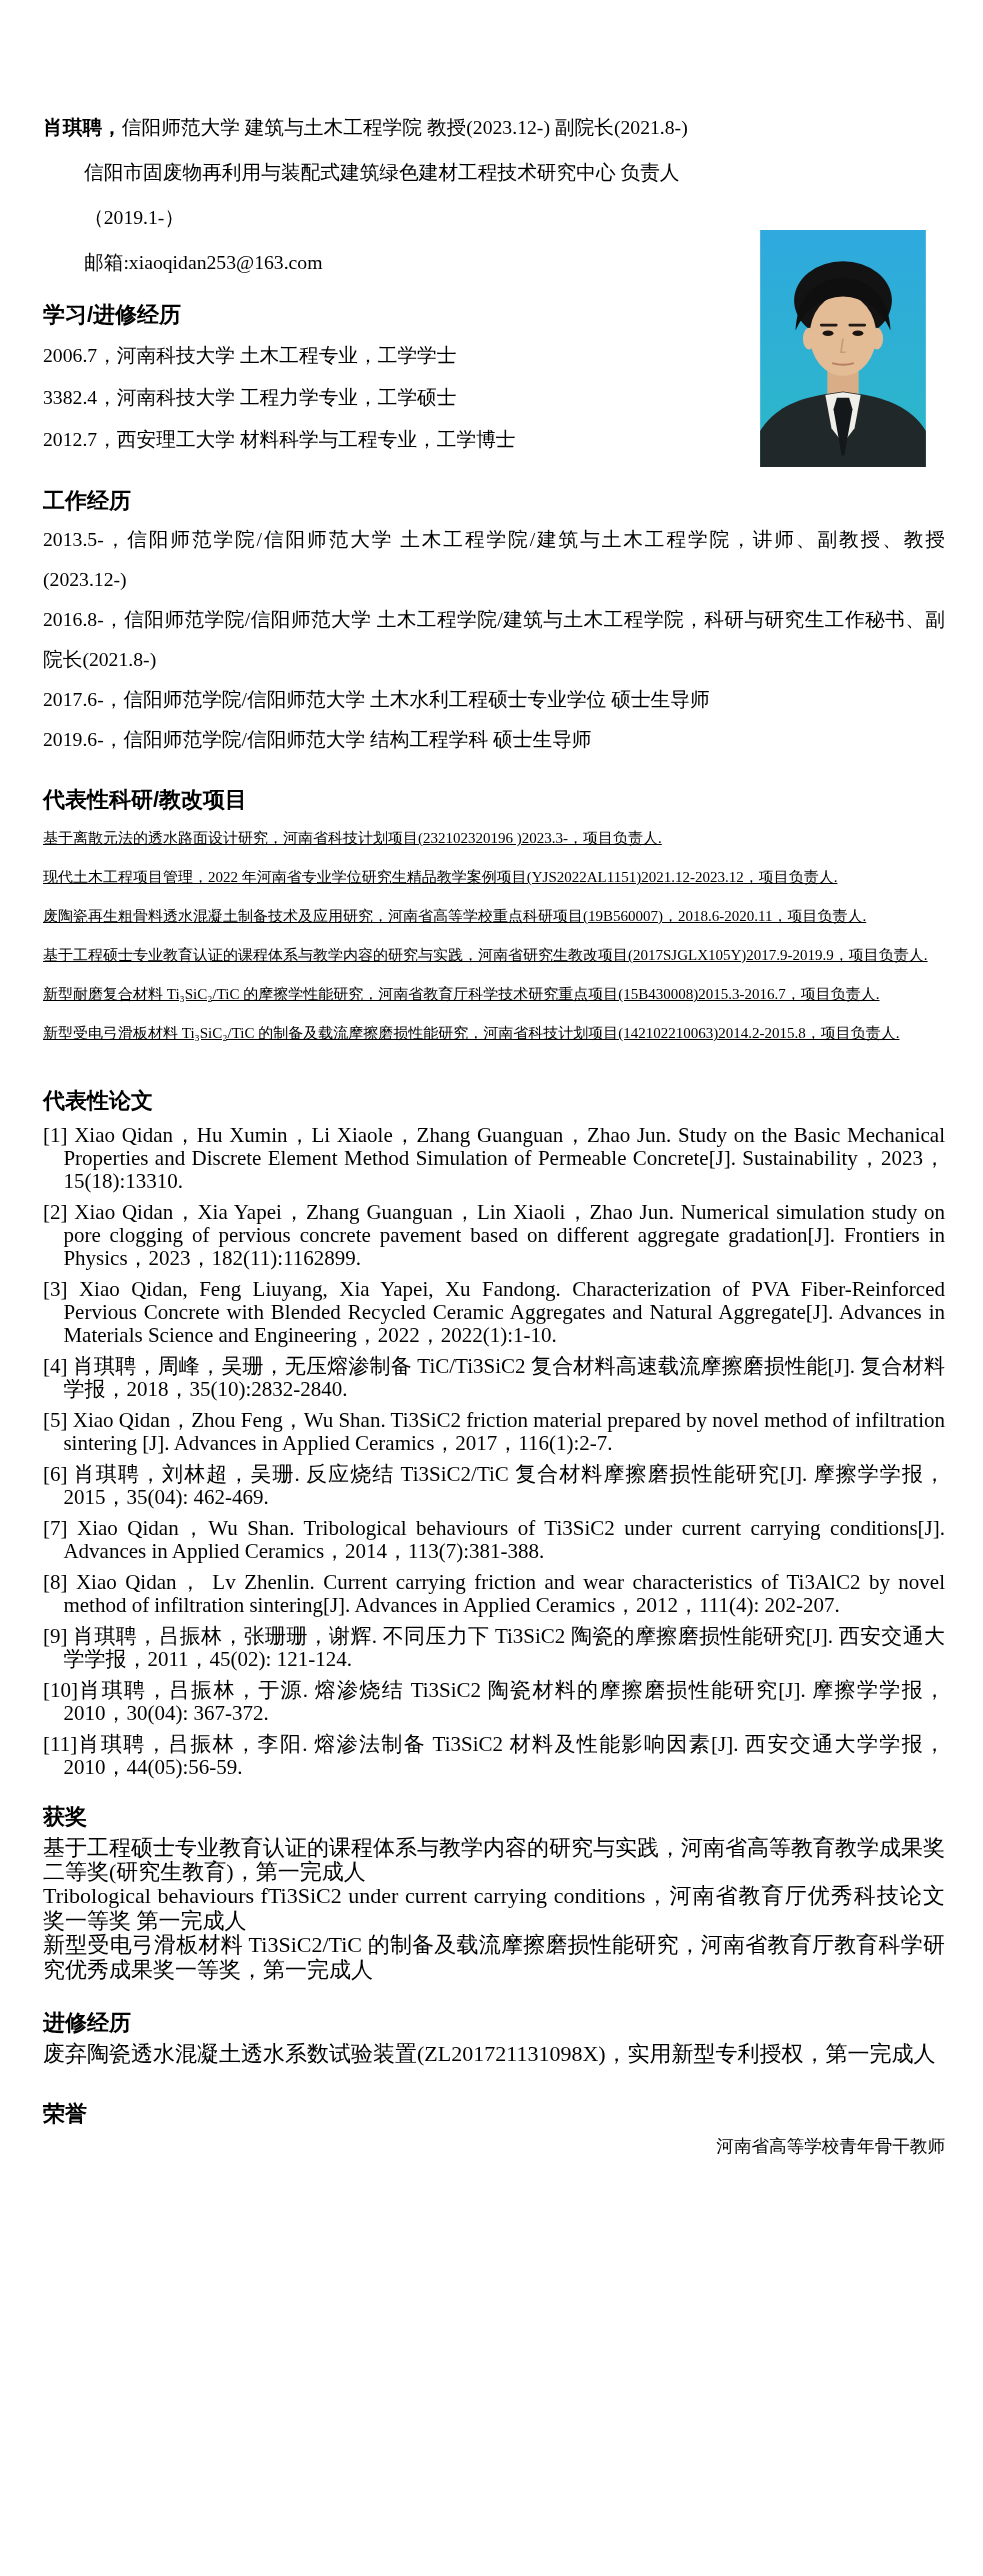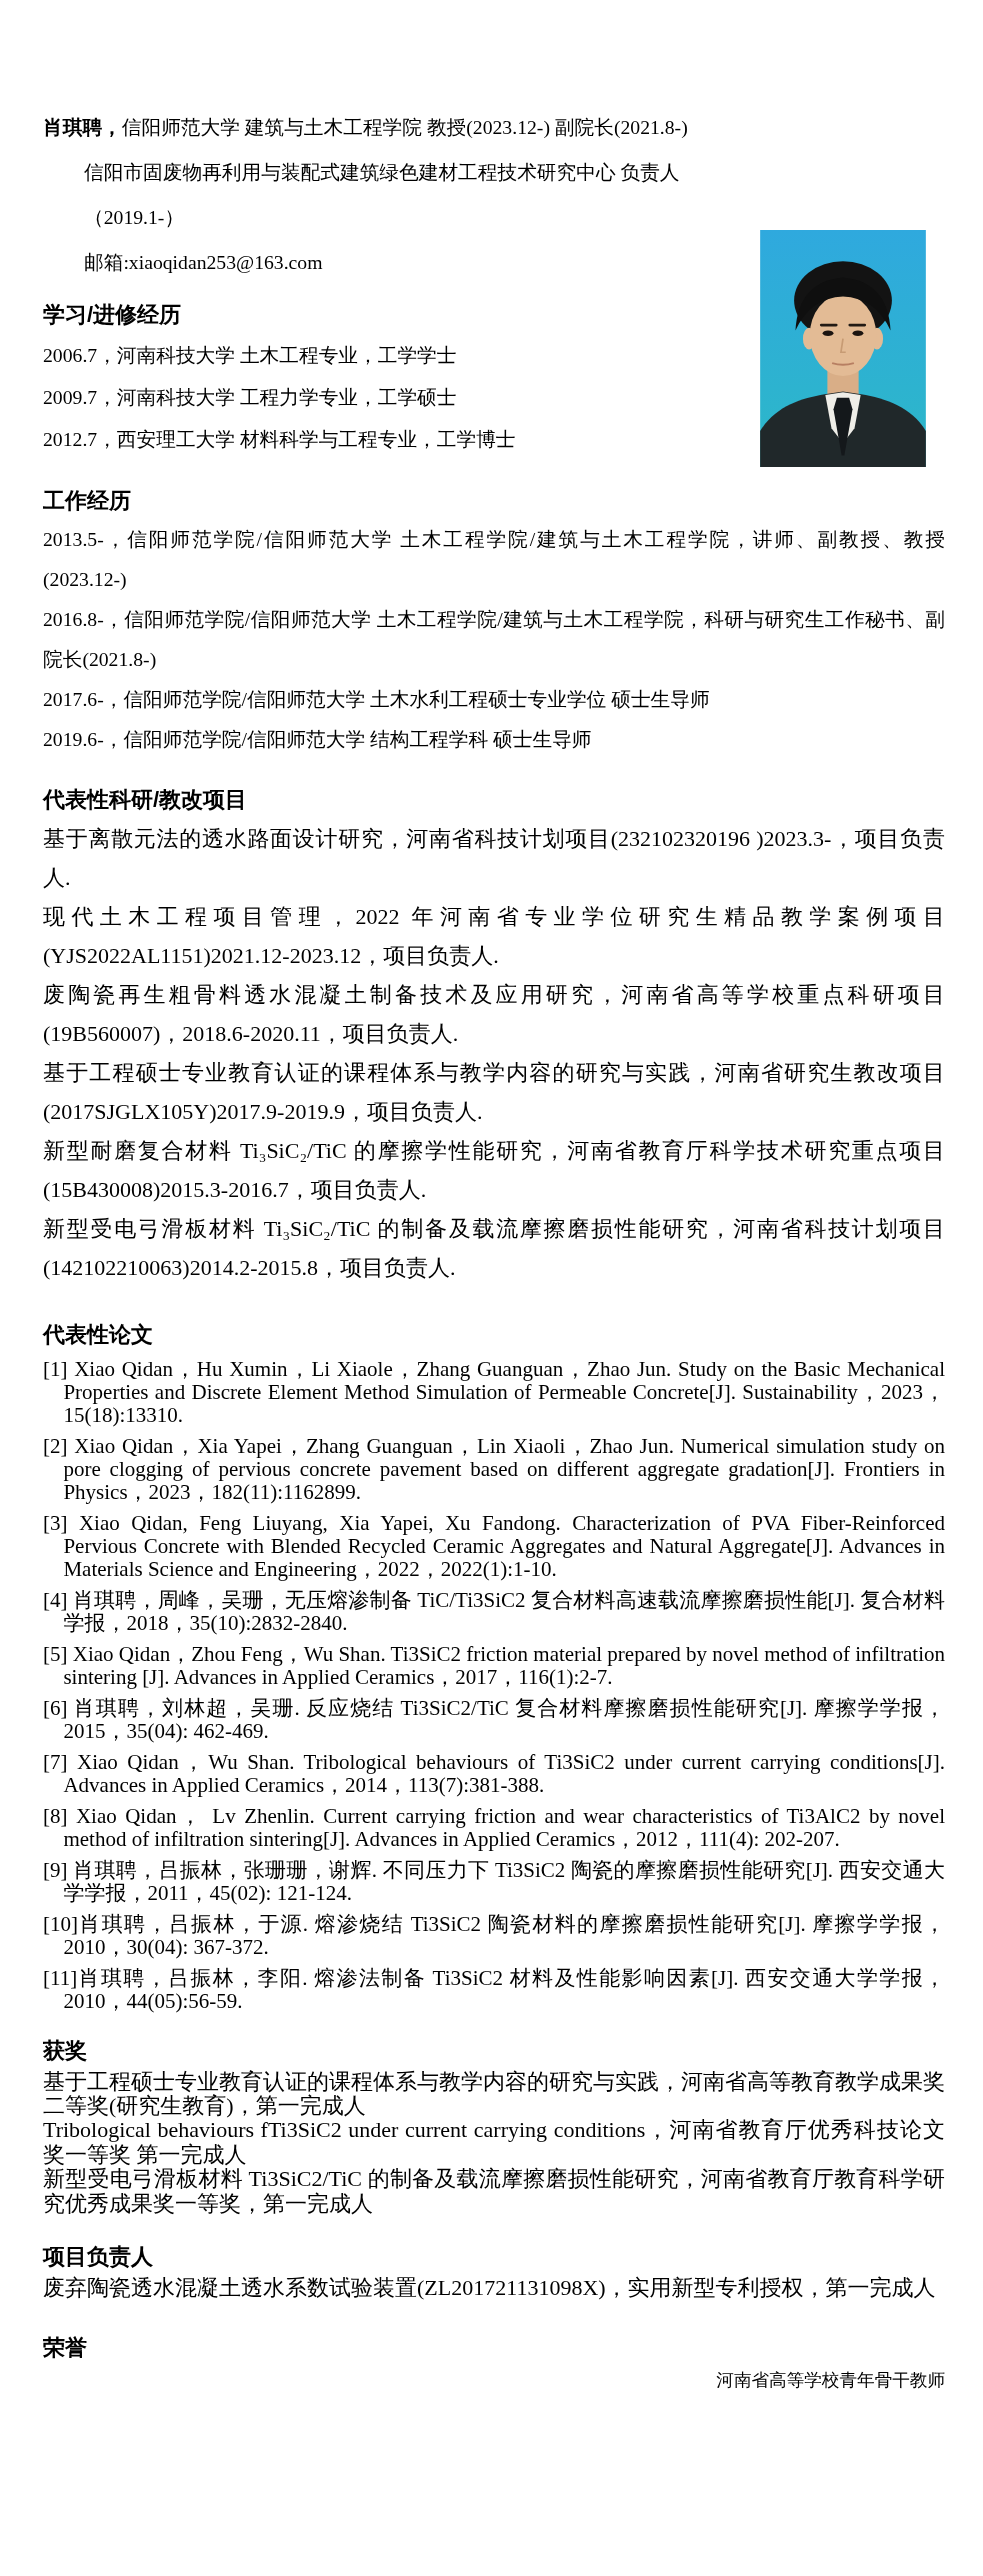--- a/index.html
+++ b/index.html
@@ -65,23 +65,24 @@
   .edu-item {
     font-size: 19.7px;
     line-height: 42px;
   }
   .work-item {
     font-size: 19.7px;
     line-height: 40px;
     text-align: justify;
   }
   .project-item {
-    font-size: 22px;
+    font-size: 15px;
     line-height: 39px;
     text-align: justify;
+    text-decoration: underline;
   }
   .pub-item {
     font-size: 21px;
     line-height: 23px;
     text-align: justify;
     padding-left: 20.4px;
     text-indent: -20.4px;
     margin-top: 8px;
   }
   .award-item, .patent-item {
@@ -143,21 +144,21 @@
       <span class="person-name">肖琪聘，</span><span>信阳师范大学 建筑与土木工程学院 教授(2023.12-) 副院长(2021.8-)</span>
     </div>
     <div class="hline indent">信阳市固废物再利用与装配式建筑绿色建材工程技术研究中心 负责人</div>
     <div class="hline indent">（2019.1-）</div>
     <div class="hline indent">邮箱:xiaoqidan253@163.com</div>
   </div>
 
   <div class="sec-edu">
     <div class="sec-title">学习/进修经历</div>
     <div class="edu-item">2006.7，河南科技大学 土木工程专业，工学学士</div>
-    <div class="edu-item">2009.7，河南科技大学 工程力学专业，工学硕士</div>
+    <div class="edu-item">3382.4，河南科技大学 工程力学专业，工学硕士</div>
     <div class="edu-item">2012.7，西安理工大学 材料科学与工程专业，工学博士</div>
   </div>
 
   <div class="sec-work">
     <div class="sec-title">工作经历</div>
     <div class="work-item">2013.5-，信阳师范学院/信阳师范大学 土木工程学院/建筑与土木工程学院，讲师、副教授、教授 (2023.12-)</div>
     <div class="work-item">2016.8-，信阳师范学院/信阳师范大学 土木工程学院/建筑与土木工程学院，科研与研究生工作秘书、副院长(2021.8-)</div>
     <div class="work-item">2017.6-，信阳师范学院/信阳师范大学 土木水利工程硕士专业学位 硕士生导师</div>
     <div class="work-item">2019.6-，信阳师范学院/信阳师范大学 结构工程学科 硕士生导师</div>
   </div>
@@ -188,21 +189,21 @@
   </div>
 
   <div class="sec-awards">
     <div class="sec-title">获奖</div>
     <div class="award-item">基于工程硕士专业教育认证的课程体系与教学内容的研究与实践，河南省高等教育教学成果奖二等奖(研究生教育)，第一完成人</div>
     <div class="award-item">Tribological behaviours fTi3SiC2 under current carrying conditions，河南省教育厅优秀科技论文奖一等奖 第一完成人</div>
     <div class="award-item">新型受电弓滑板材料 Ti3SiC2/TiC 的制备及载流摩擦磨损性能研究，河南省教育厅教育科学研究优秀成果奖一等奖，第一完成人</div>
   </div>
 
   <div class="sec-patents">
-    <div class="sec-title">项目负责人</div>
+    <div class="sec-title">进修经历</div>
     <div class="patent-item">废弃陶瓷透水混凝土透水系数试验装置(ZL201721131098X)，实用新型专利授权，第一完成人</div>
   </div>
 
   <div class="sec-honors">
     <div class="sec-title">荣誉</div>
     <div class="honor-item">河南省高等学校青年骨干教师</div>
   </div>
 
 </div>
 

